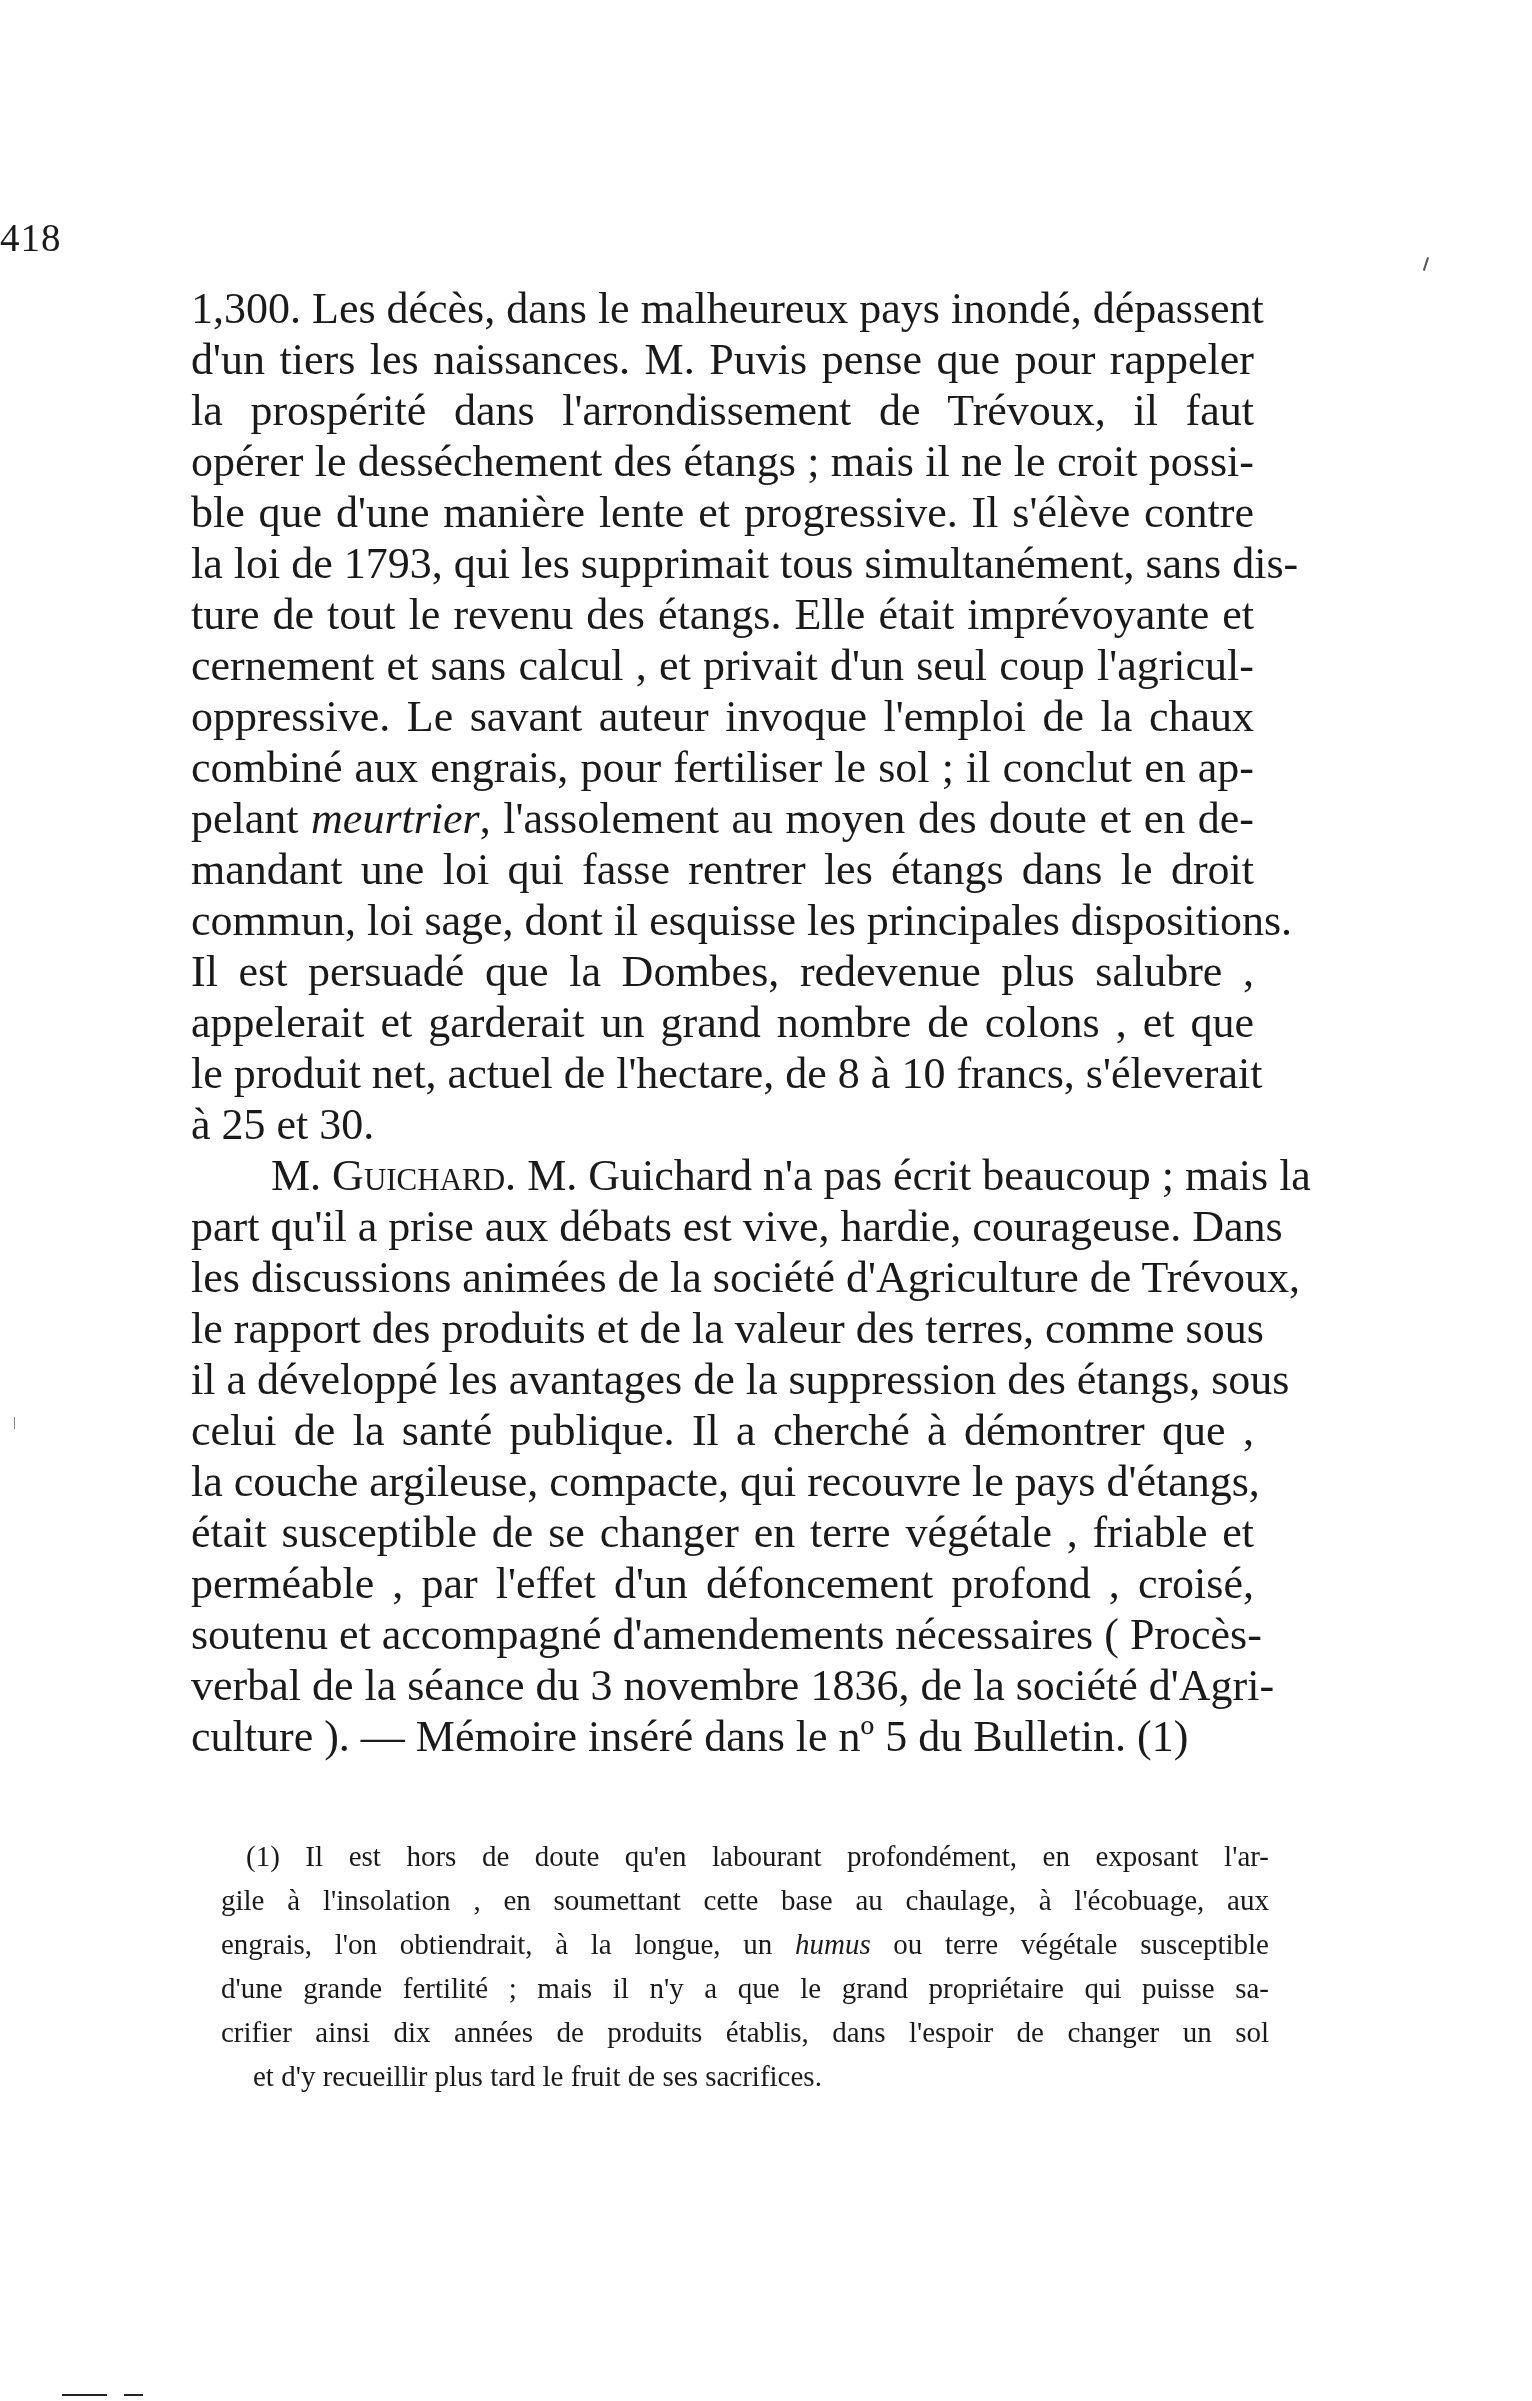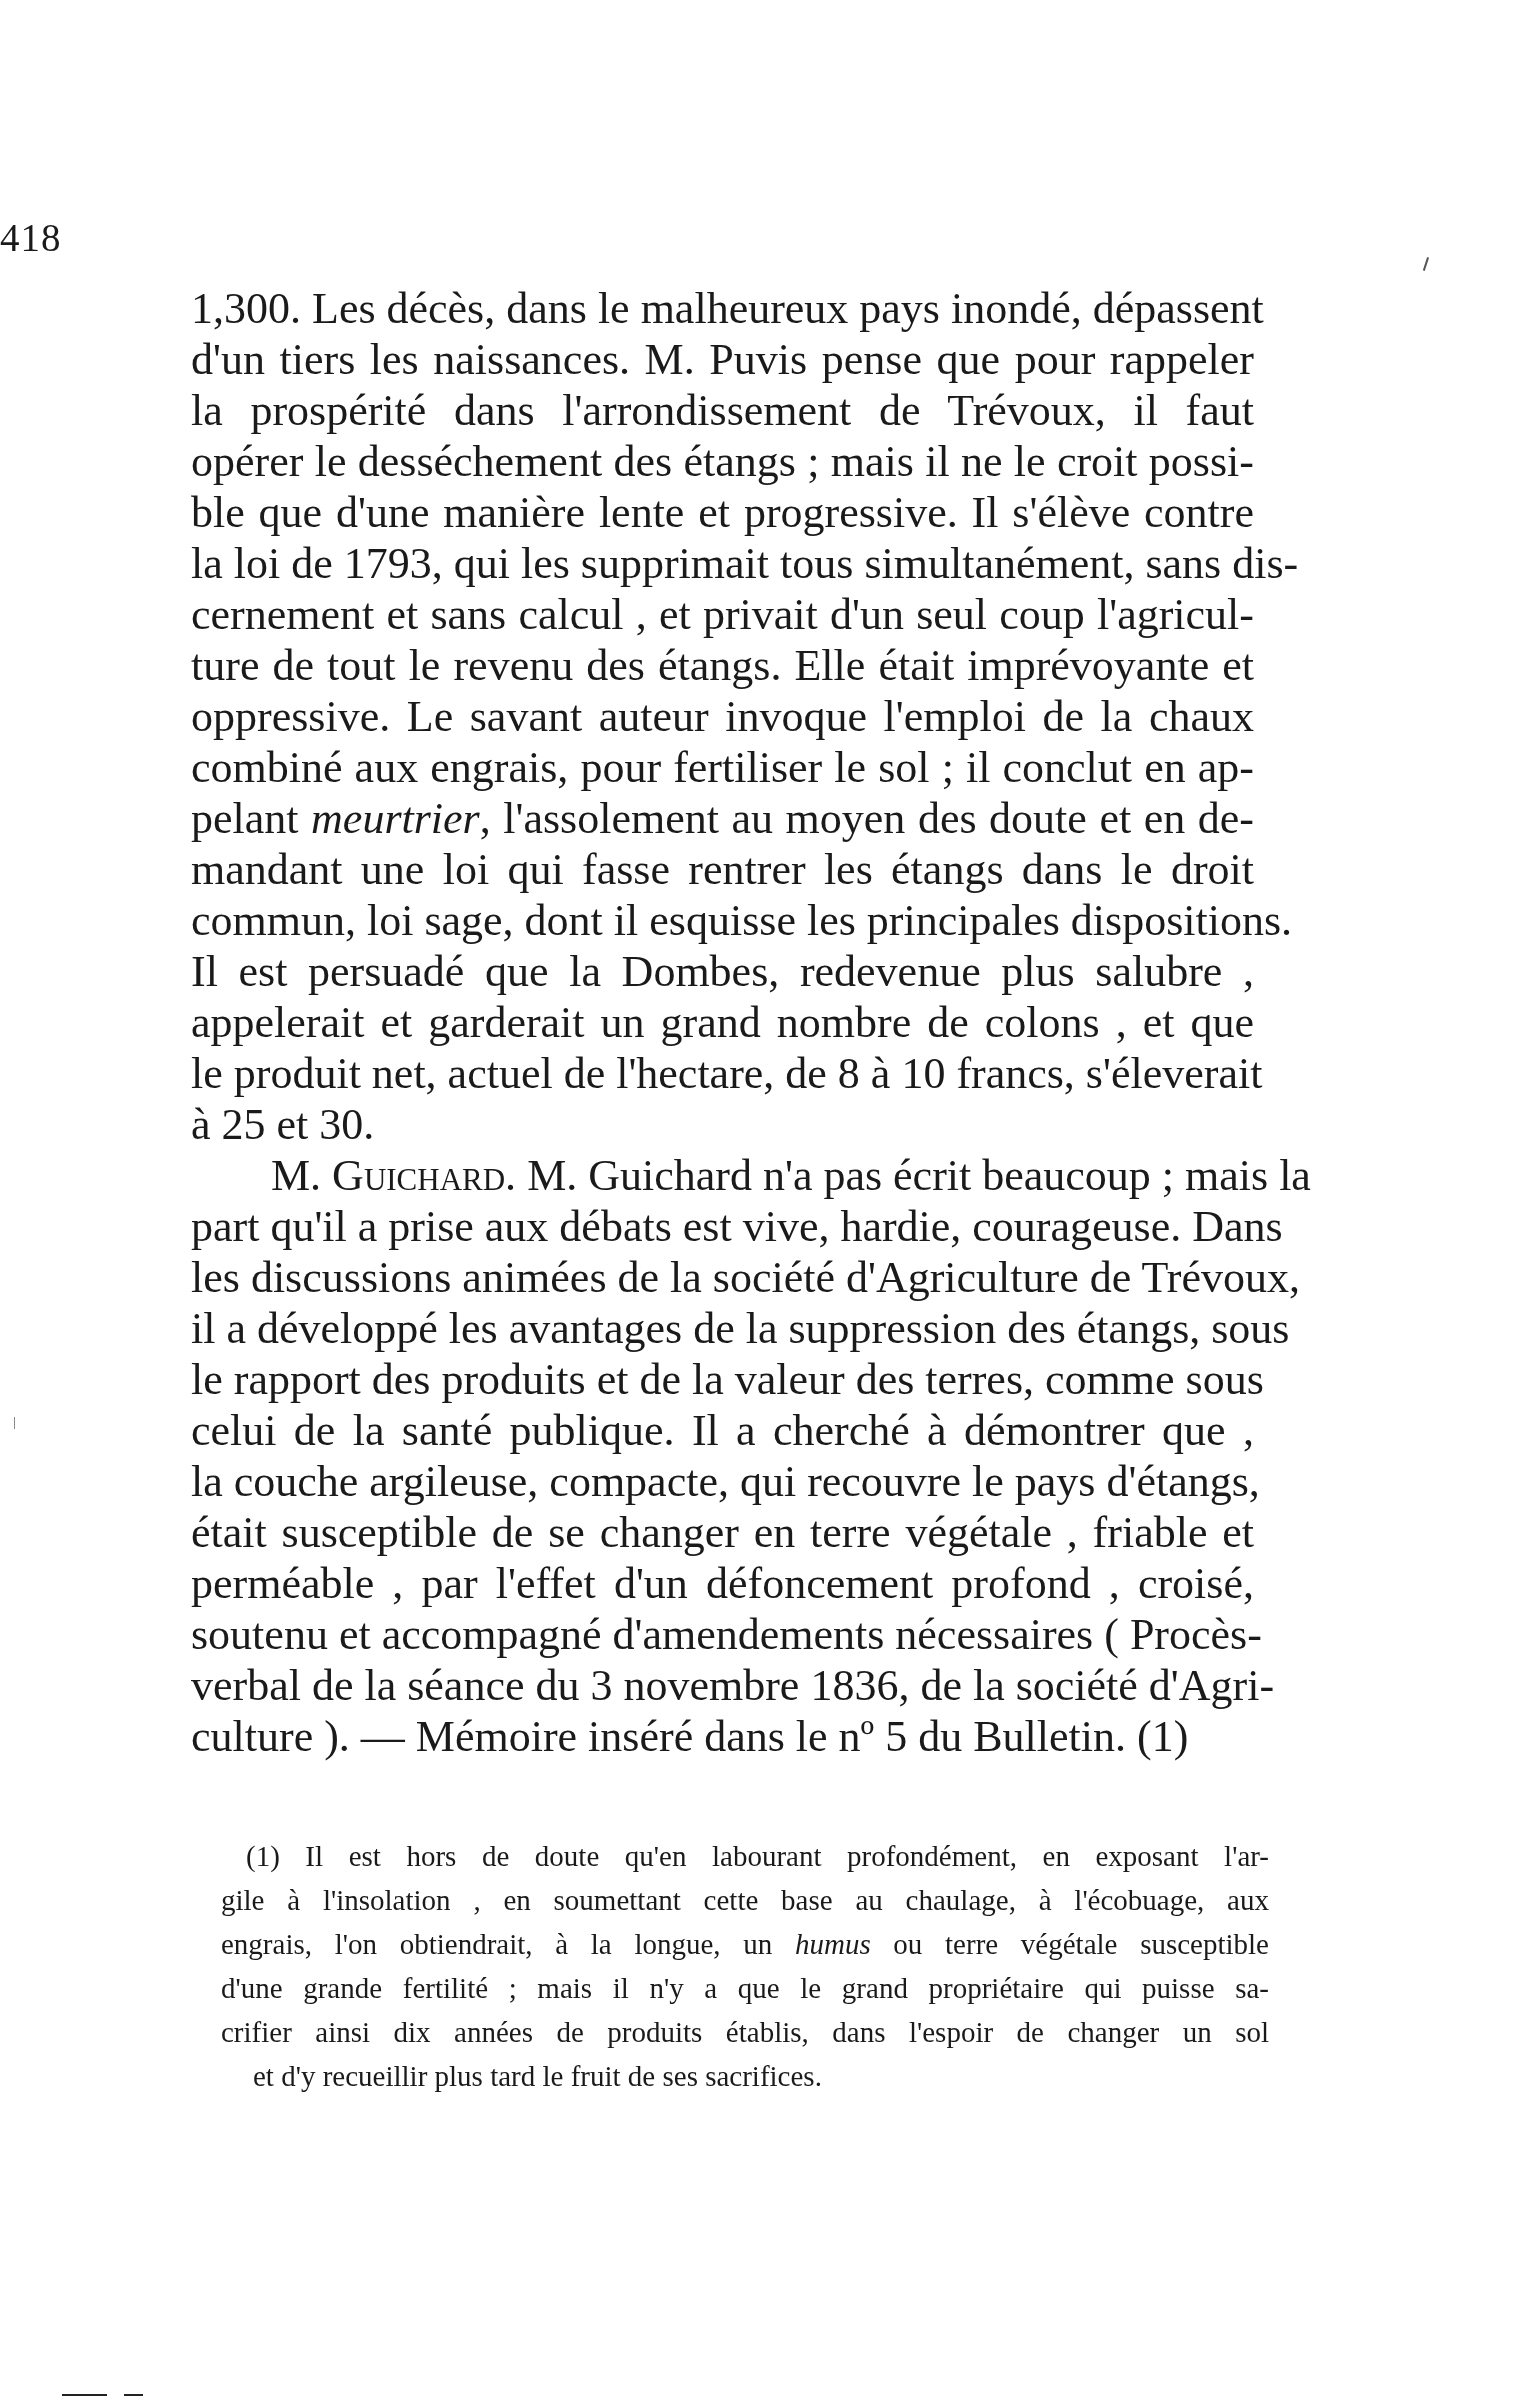--- a/index.html
+++ b/index.html
@@ -31,37 +31,37 @@
 <div class="tick"></div>
 <div class="scan-edge"></div>
 
 <div class="body-text">
   <div class="line">1,300. Les décès, dans le malheureux pays inondé, dépassent</div>
   <div class="line">d'un tiers les naissances. M. Puvis pense que pour rappeler</div>
   <div class="line">la prospérité dans l'arrondissement de Trévoux, il faut</div>
   <div class="line">opérer le desséchement des étangs ; mais il ne le croit possi-</div>
   <div class="line">ble que d'une manière lente et progressive. Il s'élève contre</div>
   <div class="line">la loi de 1793, qui les supprimait tous simultanément, sans dis-</div>
+  <div class="line">ture de tout le revenu des étangs. Elle était imprévoyante et</div>
   <div class="line">cernement et sans calcul , et privait d'un seul coup l'agricul-</div>
-  <div class="line">ture de tout le revenu des étangs. Elle était imprévoyante et</div>
   <div class="line">oppressive. Le savant auteur invoque l'emploi de la chaux</div>
   <div class="line">combiné aux engrais, pour fertiliser le sol ; il conclut en ap-</div>
   <div class="line"><span>pelant </span><span class="it">meurtrier</span><span>, l'assolement au moyen des doute et en de-</span></div>
   <div class="line">mandant une loi qui fasse rentrer les étangs dans le droit</div>
   <div class="line">commun, loi sage, dont il esquisse les principales dispositions.</div>
   <div class="line">Il est persuadé que la Dombes, redevenue plus salubre ,</div>
   <div class="line">appelerait et garderait un grand nombre de colons , et que</div>
   <div class="line">le produit net, actuel de l'hectare, de 8 à 10 francs, s'éleverait</div>
   <div class="line last">à 25 et 30.</div>
 
   <div class="line indent"><span class="sc">M. Guichard.</span><span> M. Guichard n'a pas écrit beaucoup ; mais la</span></div>
   <div class="line">part qu'il a prise aux débats est vive, hardie, courageuse. Dans</div>
   <div class="line">les discussions animées de la société d'Agriculture de Trévoux,</div>
+  <div class="line">le rapport des produits et de la valeur des terres, comme sous</div>
   <div class="line">il a développé les avantages de la suppression des étangs, sous</div>
-  <div class="line">le rapport des produits et de la valeur des terres, comme sous</div>
   <div class="line">celui de la santé publique. Il a cherché à démontrer que ,</div>
   <div class="line">la couche argileuse, compacte, qui recouvre le pays d'étangs,</div>
   <div class="line">était susceptible de se changer en terre végétale , friable et</div>
   <div class="line">perméable , par l'effet d'un défoncement profond , croisé,</div>
   <div class="line">soutenu et accompagné d'amendements nécessaires ( Procès-</div>
   <div class="line">verbal de la séance du 3 novembre 1836, de la société d'Agri-</div>
   <div class="line last">culture ). — Mémoire inséré dans le nº 5 du Bulletin. (1)</div>
 </div>
 
 <div class="footnote">

